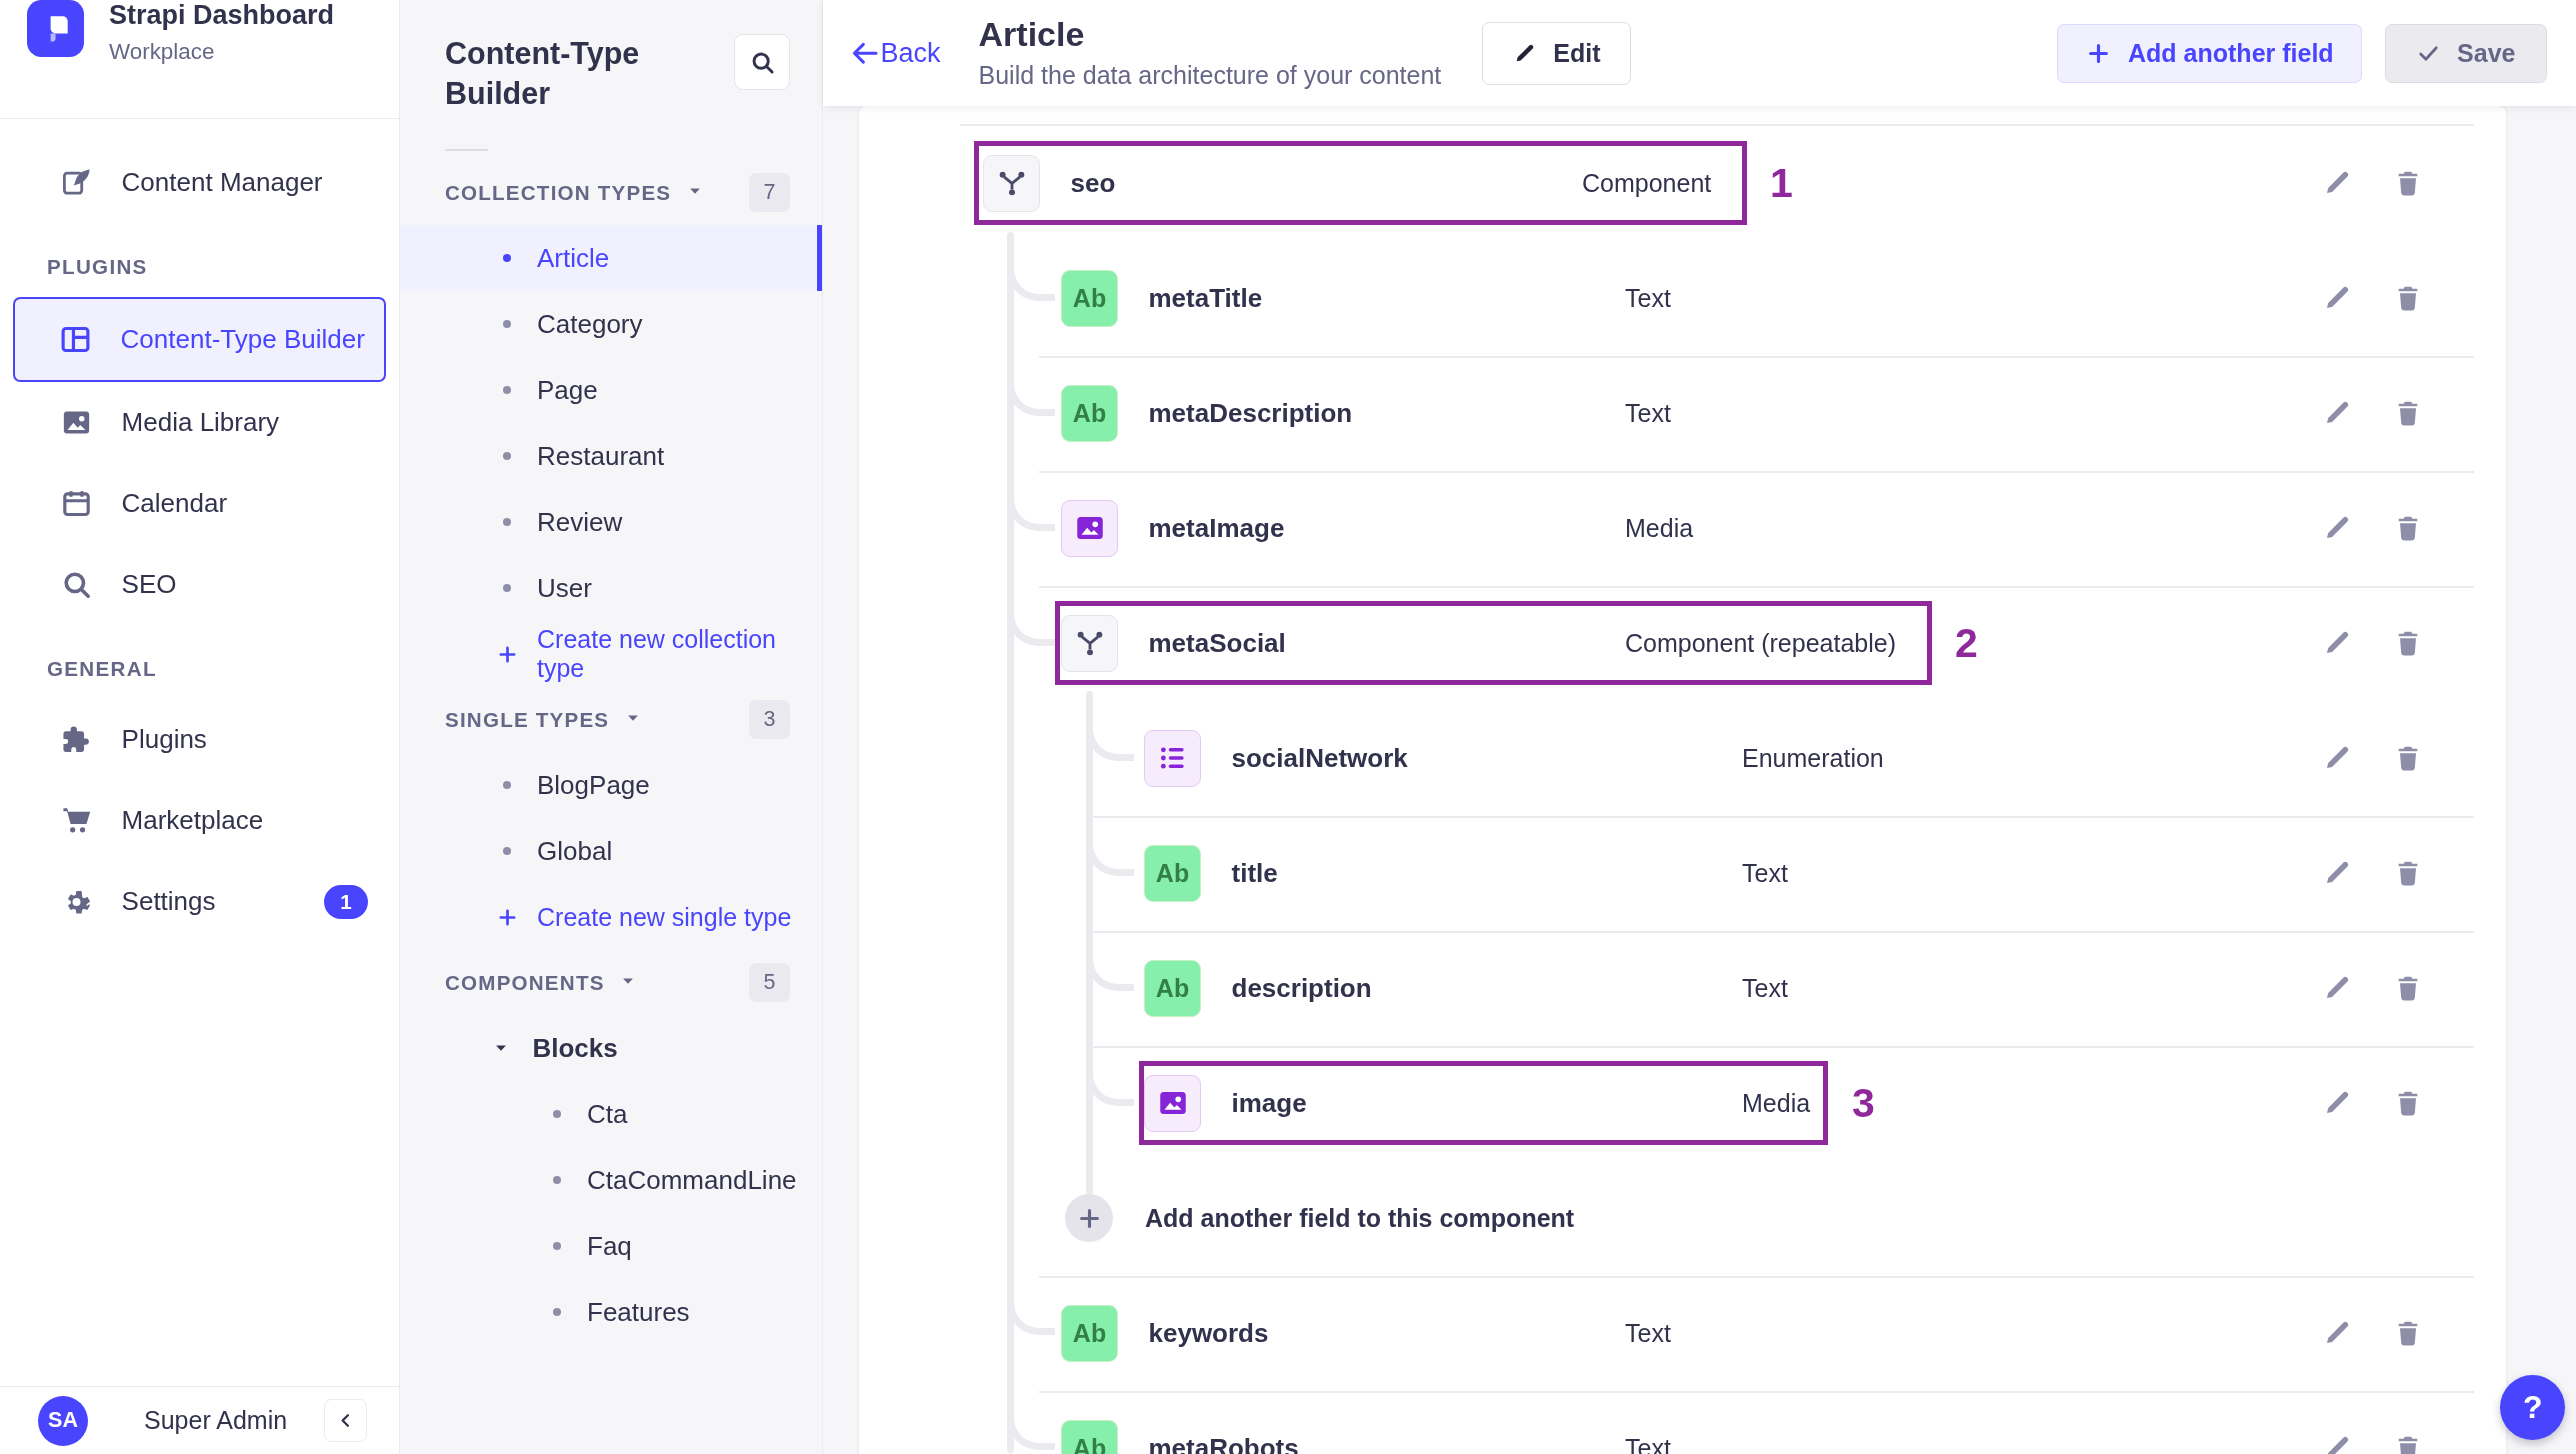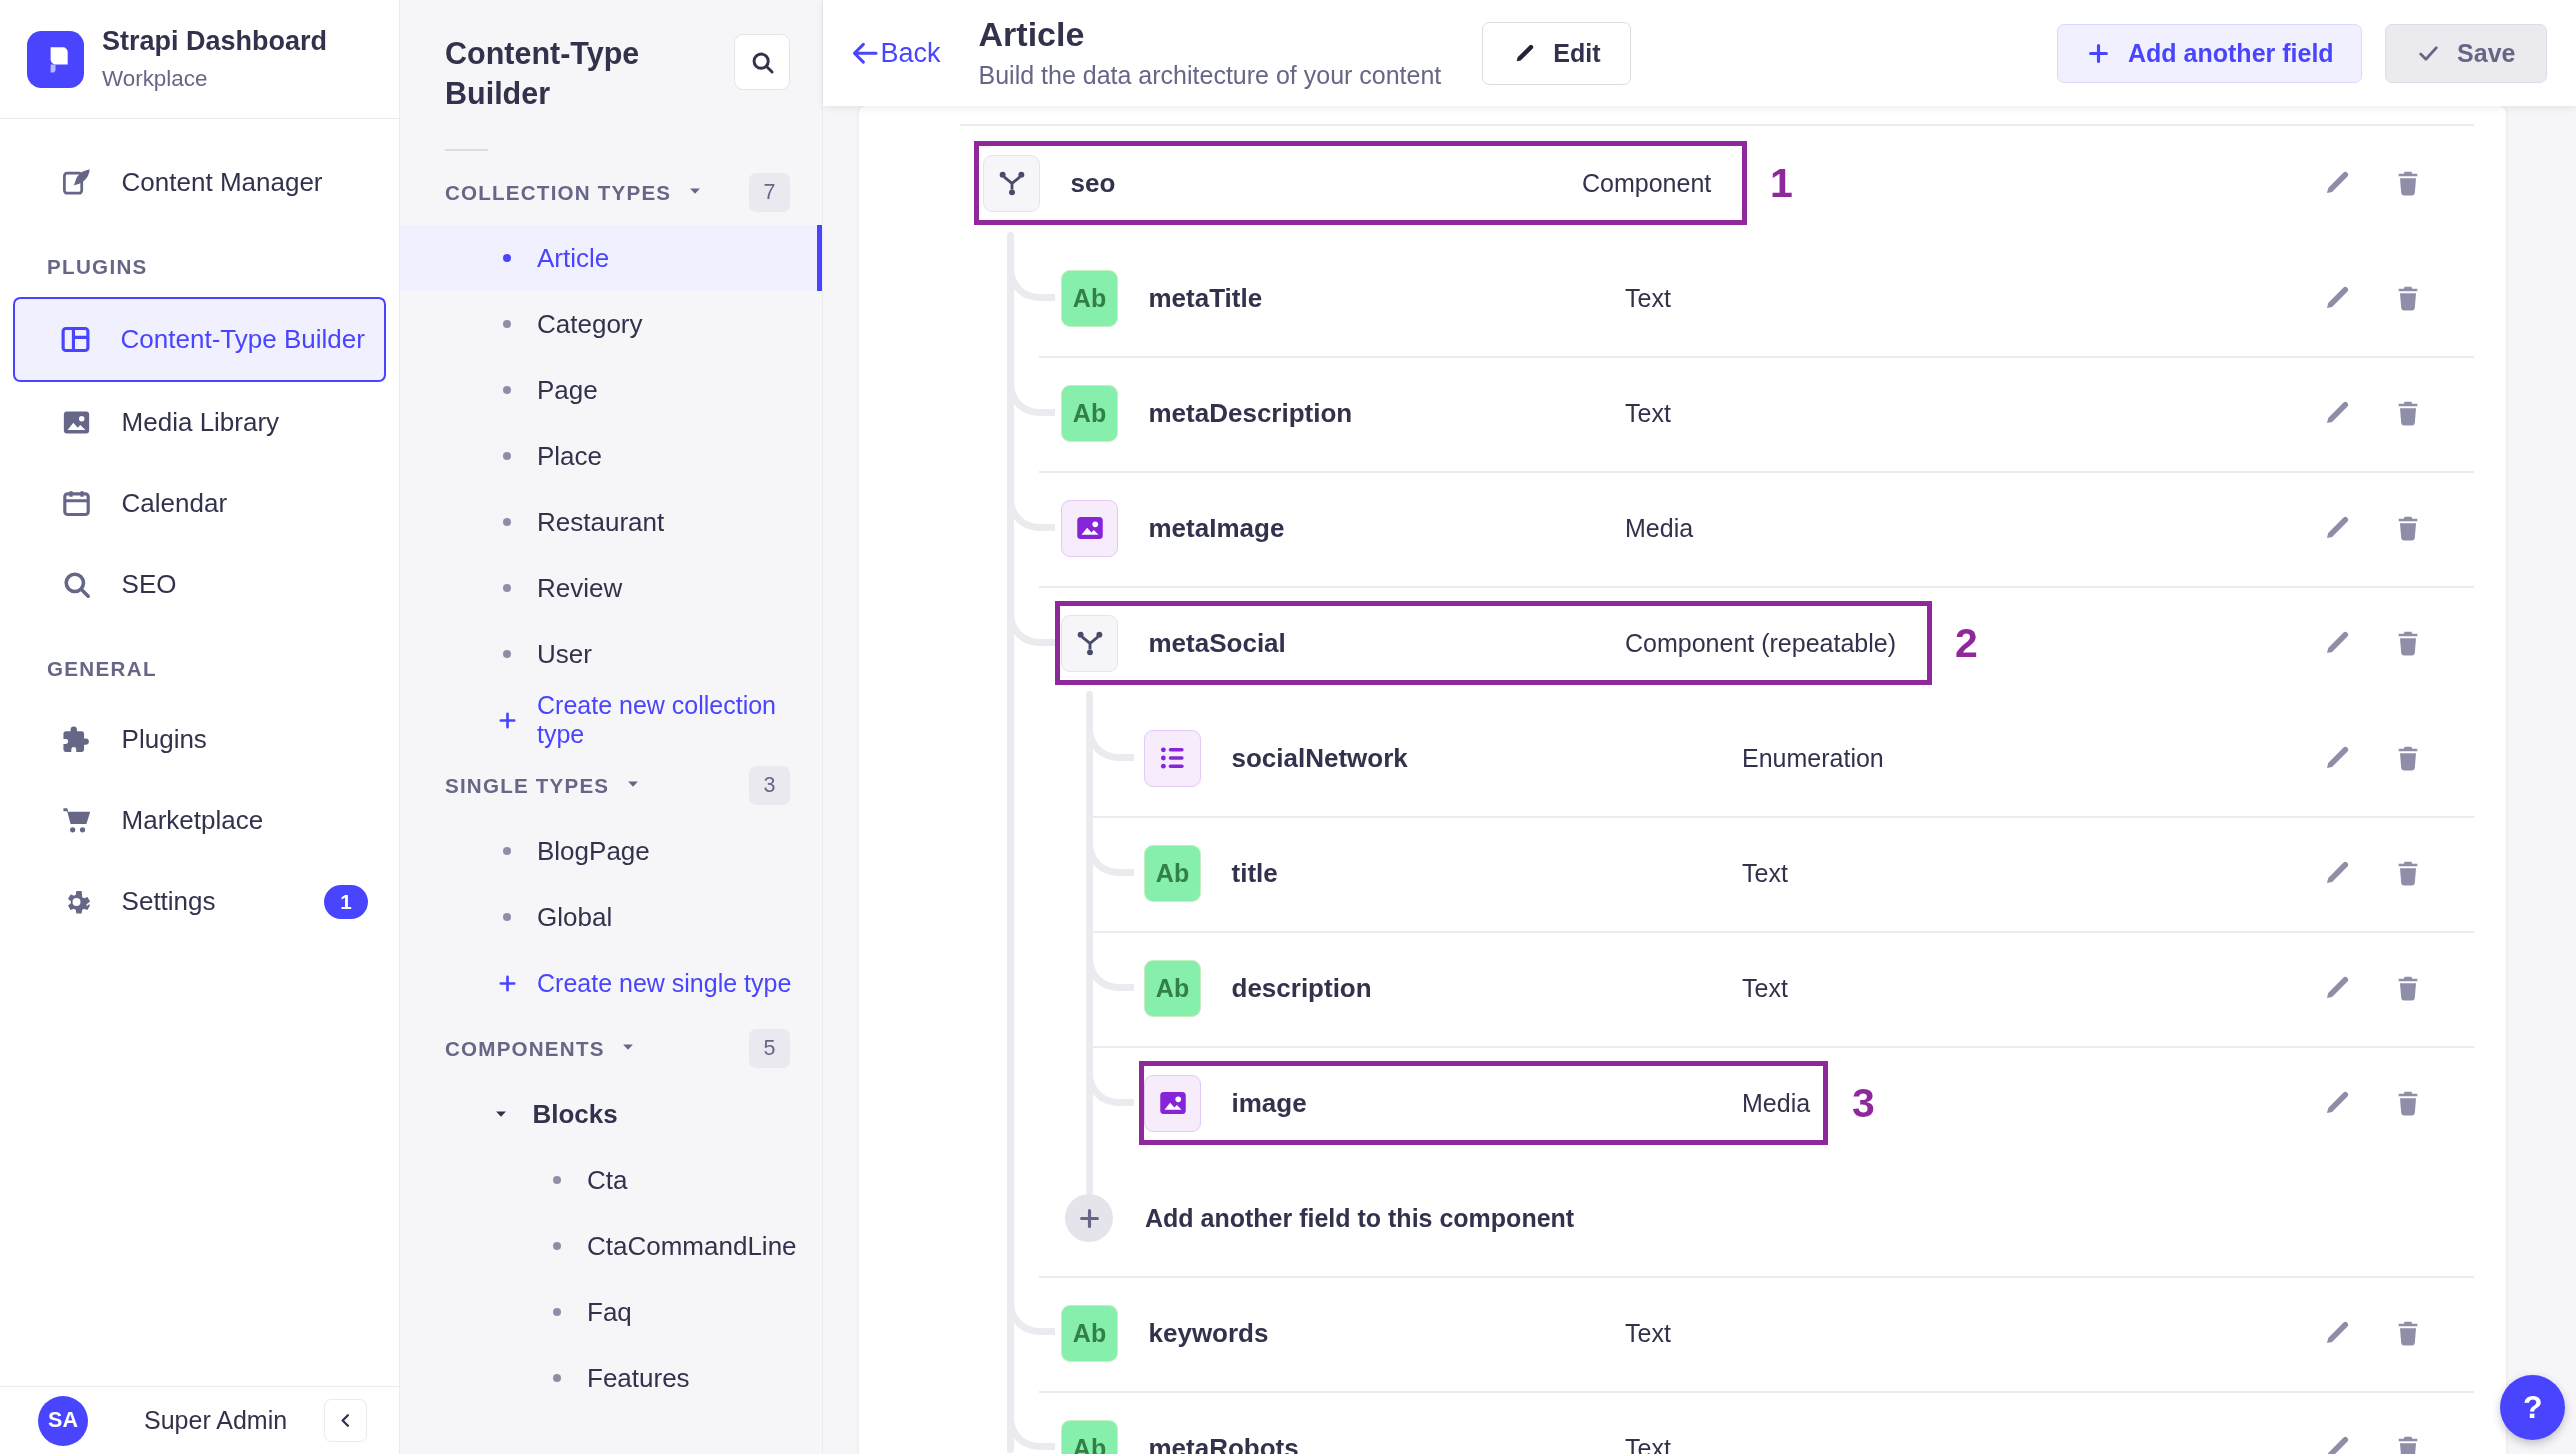--- a/index.html
+++ b/index.html
@@ -2,21 +2,21 @@
 <html style="font-size:14.4px"><head>
 <meta charset="utf-8">
 <style>
   html,body{margin:0;padding:0;}
   body{width:2576px;height:1454px;overflow:hidden;background:#f6f6f9;
        font-family:"Liberation Sans",sans-serif;color:#32324d;}
   .app{display:flex;width:2576px;height:1454px;}
 
   
   .left-nav{width:399px;background:#fff;border-right:1.8px solid #eaeaef;position:relative;flex-shrink:0;}
-  .brand{height:118px;border-bottom:1.8px solid #eaeaef;display:flex;align-items:center;padding:0 27px;gap:18px;}
+  .brand{height:118px;border-bottom:1.8px solid #eaeaef;display:flex;padding:0 27px;gap:25px;}
   .brand-logo{width:57px;height:57px;border-radius:14.4px;background:#4945ff;display:flex;align-items:center;justify-content:center;flex-shrink:0;}
   .brand-logo svg{width:39px;height:39px;}
   .brand-name{font-size:27px;font-weight:700;color:#32324d;line-height:1.15;}
   .brand-sub{font-size:22.4px;color:#666687;margin-top:8px;}
   .nav-list{padding-top:23px;}
   .nav-item{height:81px;display:flex;align-items:center;padding:0 18px 0 47px;gap:29px;font-size:26px;color:#32324d;cursor:pointer;margin:0 12.6px;border-radius:7.2px;position:relative;}
   .nav-item svg{width:33px;height:33px;color:#666687;flex-shrink:0;}
   .nav-item.active{background:#f0f0ff;border:2.7px solid #4945ff;color:#4945ff;font-weight:500;padding-left:44px;}
   .nav-item.active svg{color:#4945ff;}
   .nav-section-label{font-size:20.6px;font-weight:700;letter-spacing:1.3px;color:#666687;padding:32px 0 18px 47px;}
@@ -237,24 +237,20 @@
           <span class="bullet"></span>
           <span>Article</span>
         </div>
         <div class="bitem">
           <span class="bullet"></span>
           <span>Category</span>
         </div>
         <div class="bitem">
           <span class="bullet"></span>
           <span>Page</span>
-        </div>
-        <div class="bitem">
-          <span class="bullet"></span>
-          <span>Place</span>
         </div>
         <div class="bitem">
           <span class="bullet"></span>
           <span>Restaurant</span>
         </div>
         <div class="bitem">
           <span class="bullet"></span>
           <span>Review</span>
         </div>
         <div class="bitem">

